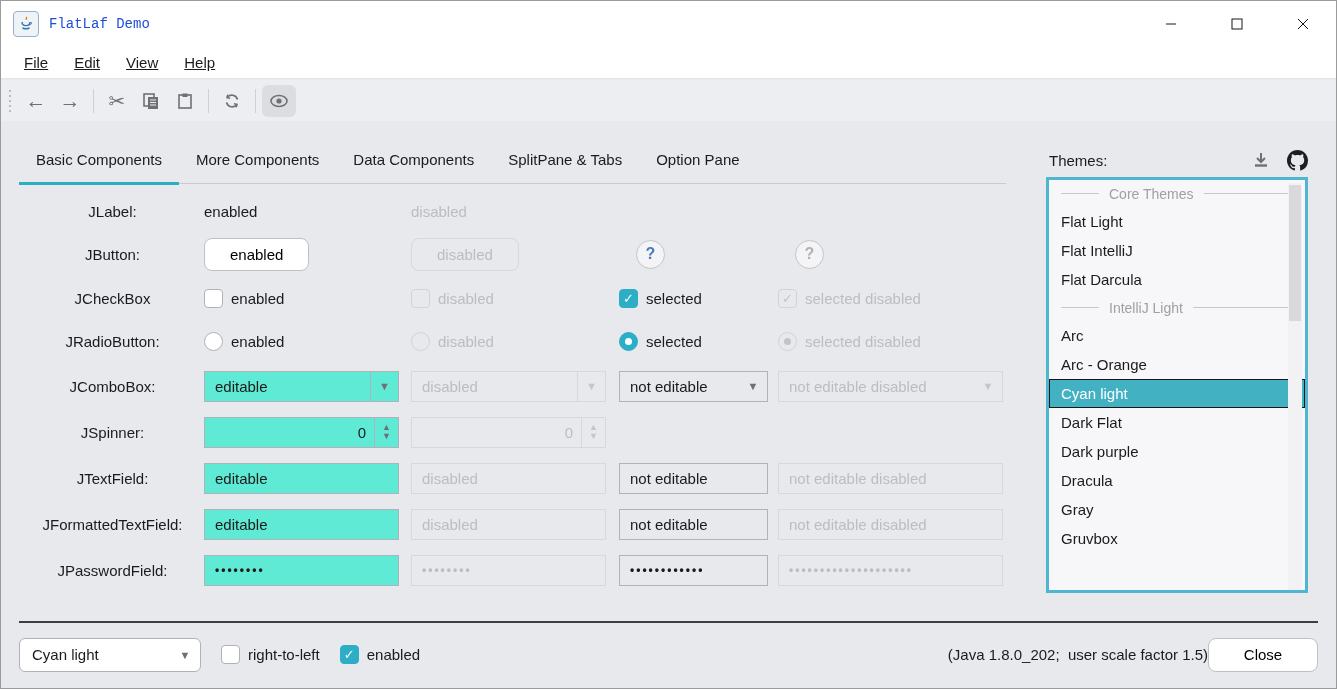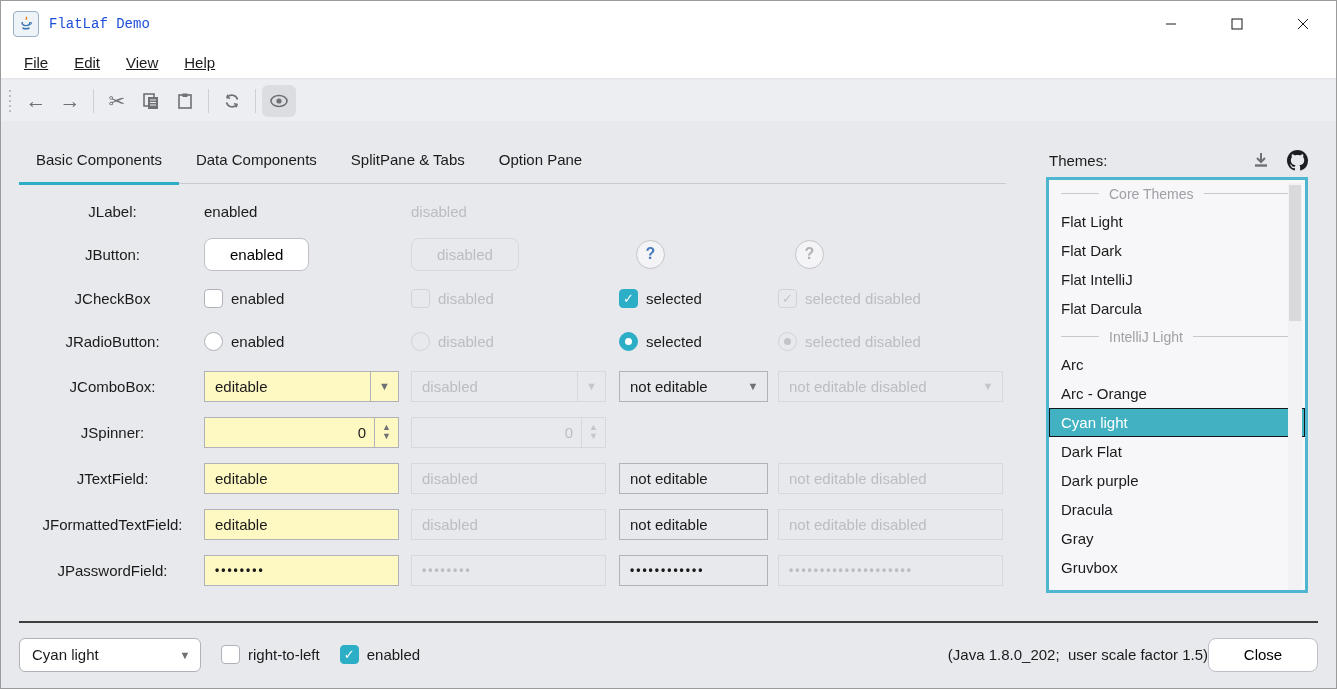--- a/index.html
+++ b/index.html
@@ -53,21 +53,21 @@
   .cb.checked { background:var(--accent); border-color:var(--accent); color:#fff; }
   .cb.disabled { background:transparent; border-color:#d2d3d8; }
   .cb.checked.disabled { background:transparent; border-color:#d2d3d8; color:#c2c3c8; }
   .radio { width:19px; height:19px; border:1px solid #b1b2b9; border-radius:50%; background:#fff; flex:none; display:flex; align-items:center; justify-content:center; cursor:pointer; }
   .radio.checked { background:var(--accent); border-color:var(--accent); }
   .radio.checked i { width:7px; height:7px; border-radius:50%; background:#fff; }
   .radio.disabled { background:transparent; border-color:#d2d3d8; }
   .radio.checked.disabled i { background:#c2c3c8; }
   .ctl-label { font-size:15px; margin-left:8px; }
 
-  .field { height:31px; border:1px solid #b1b2b9; background:#fef9c3; padding:0 10px; font-size:15px; display:flex; align-items:center; width:100%; }
+  .field { height:31px; border:1px solid #b1b2b9; background:#5eead4; padding:0 10px; font-size:15px; display:flex; align-items:center; width:100%; }
   .field.disabled { background:transparent; border-color:#d7d8dc; color:#bcbdc2; }
   .field.flat { background:transparent; }
   .combo { padding-right:0; justify-content:space-between; cursor:pointer; }
   .combo .arr { width:28px; height:100%; display:flex; align-items:center; justify-content:center; color:#6f7075; font-size:11px; flex:none; }
   .combo.editable .arr { border-left:1px solid #b1b2b9; }
   .combo.disabled .arr { color:#c5c6cb; border-left-color:#d7d8dc; }
   .spin { padding-right:0; justify-content:space-between; }
   .spin .num { flex:1; text-align:right; padding-right:8px; }
   .spin .updown { width:24px; height:100%; border-left:1px solid #b1b2b9; display:flex; flex-direction:column; align-items:center; justify-content:center; color:#6f7075; font-size:9px; line-height:1; cursor:pointer; }
   .spin.disabled .updown { border-left-color:#d7d8dc; color:#c5c6cb; }
@@ -182,20 +182,21 @@
     <button class="tool-btn selected">
       <svg width="20" height="20" viewBox="0 0 20 20">
           <ellipse cx="10" cy="10" rx="8" ry="5.5" fill="none" stroke="#6f7075" stroke-width="1.6"></ellipse>
           <circle cx="10" cy="10" r="2.6" fill="#6f7075"></circle>
         </svg>
     </button>
   </div>
 
   <div class="tabs">
     <div class="tab selected">Basic Components</div>
+    <div class="tab">More Components</div>
     <div class="tab">Data Components</div>
     <div class="tab">SplitPane &amp; Tabs</div>
     <div class="tab">Option Pane</div>
   </div>
 
   <div class="grid">
 
     <div class="row" style="height:40px">
       <span class="rlabel">JLabel:</span>
       <span class="c1">
@@ -384,21 +385,20 @@
     </span>
   </div>
 
   <div class="themes-list">
     <div class="tsection">
         <span class="line l"></span>
         <span>Core Themes</span>
         <span class="line"></span>
       </div>
     <div class="titem">Flat Light</div>
-    <div class="titem">Flat Dark</div>
     <div class="titem">Flat IntelliJ</div>
     <div class="titem">Flat Darcula</div>
     <div class="tsection">
         <span class="line l"></span>
         <span>IntelliJ Light</span>
         <span class="line"></span>
       </div>
     <div class="titem">Arc</div>
     <div class="titem">Arc - Orange</div>
     <div class="titem selected">Cyan light</div>

